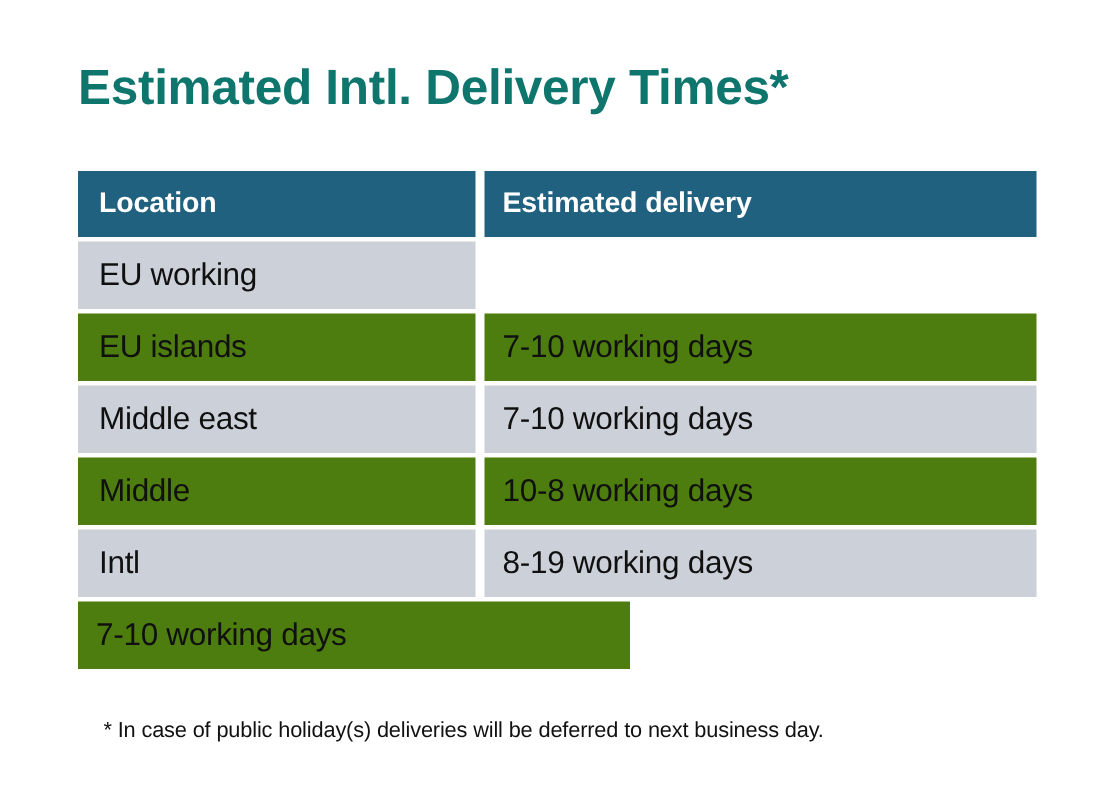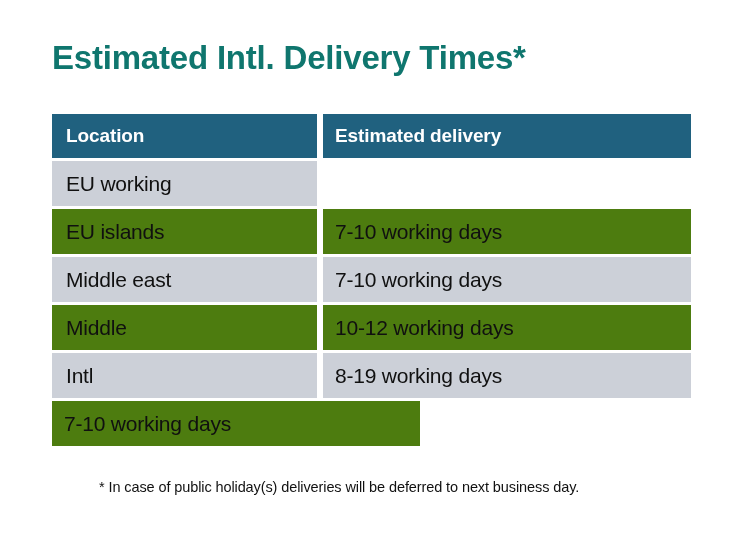--- a/index.html
+++ b/index.html
@@ -97,21 +97,20 @@
 
   .footnote {
     position: absolute;
     left: 69px;
     top: 479px;
     font-size: 14.5px;
     font-weight: 400;
     color: #111111;
     letter-spacing: -0.1px;
     white-space: nowrap;
-    margin-left: 30px;
   }
 </style>
 </head>
 <body>
 
 <div class="page">
 
   <div class="page-title">Estimated Intl. Delivery Times*</div>
 
   <div class="delivery-table">
@@ -130,21 +129,21 @@
       <div class="cell cell-delivery">7-10 working days</div>
     </div>
 
     <div class="table-row body-row shade-dark">
       <div class="cell cell-location">Middle east</div>
       <div class="cell cell-delivery">7-10 working days</div>
     </div>
 
     <div class="table-row body-row shade-light">
       <div class="cell cell-location">Middle</div>
-      <div class="cell cell-delivery">10-12 working days</div>
+      <div class="cell cell-delivery">10-8 working days</div>
     </div>
 
     <div class="table-row body-row shade-dark">
       <div class="cell cell-location">Intl</div>
       <div class="cell cell-delivery">8-19 working days</div>
     </div>
 
     <div class="table-row body-row shade-light">
       <div class="cell cell-delivery">7-10 working days</div>
     </div>

